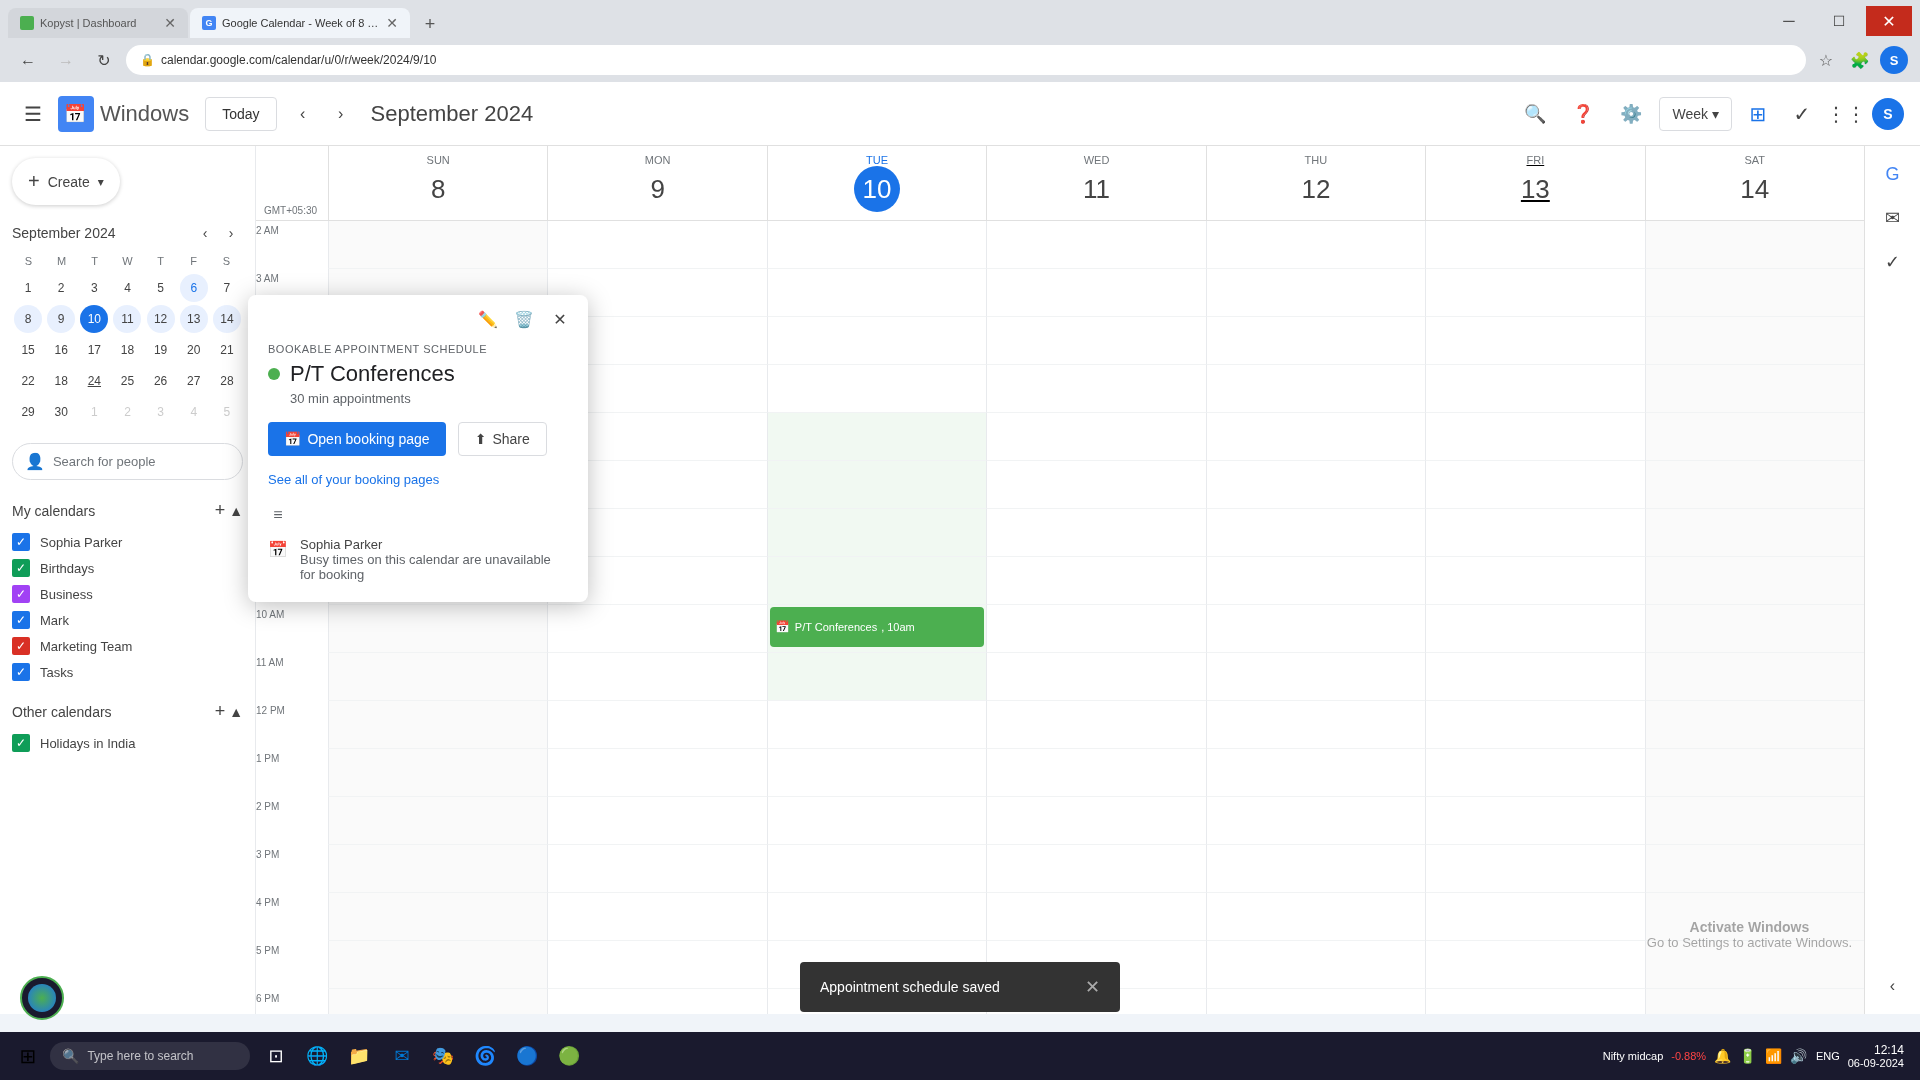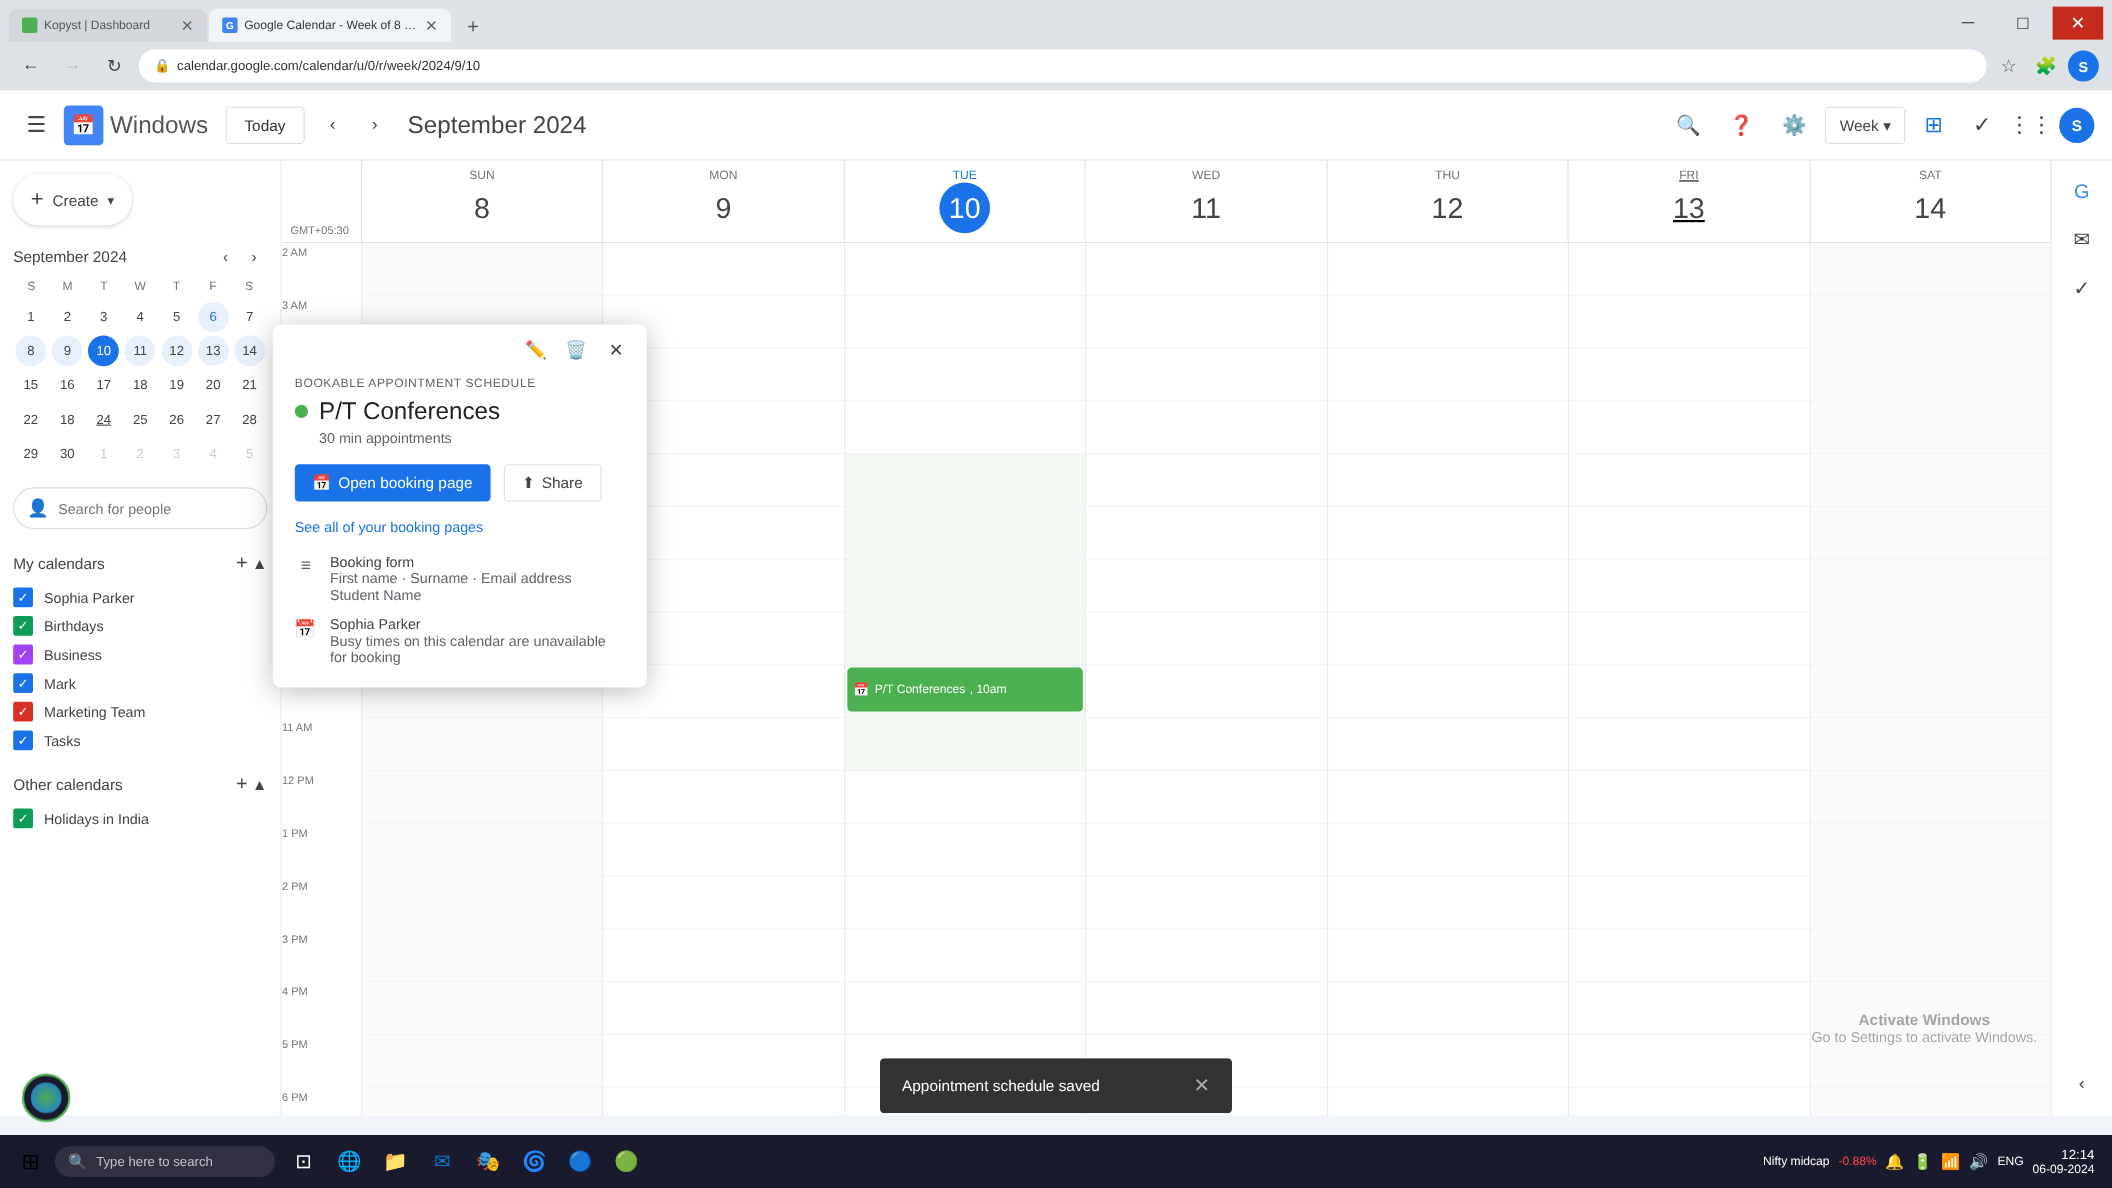--- a/index.html
+++ b/index.html
@@ -439,25 +439,20 @@
         <span>Open booking page</span>
       </button>
       <button style="background:white;color:#444;border:1px solid #dadce0;border-radius:4px;padding:8px 16px;font-size:14px;cursor:pointer;display:flex;align-items:center;gap:6px;">
         <span>⬆</span>
         <span>Share</span>
       </button>
     </div>
     <a style="font-size:13px;color:#1a73e8;cursor:pointer;display:block;margin-bottom:16px;text-decoration:none;">See all of your booking pages</a>
     <div style="display:flex;align-items:flex-start;gap:12px;margin-bottom:12px;">
       <div style="width:20px;height:20px;color:#5f6368;flex-shrink:0;display:flex;align-items:center;justify-content:center;font-size:16px;margin-top:2px;">≡</div>
-      <div>
-        <div style="font-size:13px;color:#444;font-weight:500;">Booking form</div>
-        <div style="font-size:13px;color:#5f6368;">First name · Surname · Email address</div>
-        <div style="font-size:13px;color:#5f6368;">Student Name</div>
-      </div>
     </div>
     <div style="display:flex;align-items:flex-start;gap:12px;">
       <div style="width:20px;height:20px;color:#5f6368;flex-shrink:0;display:flex;align-items:center;justify-content:center;font-size:16px;margin-top:2px;">📅</div>
       <div>
         <div style="font-size:13px;color:#444;font-weight:500;">Sophia Parker</div>
         <div style="font-size:13px;color:#5f6368;">Busy times on this calendar are unavailable for booking</div>
       </div>
     </div>
   </div>
 </div>

